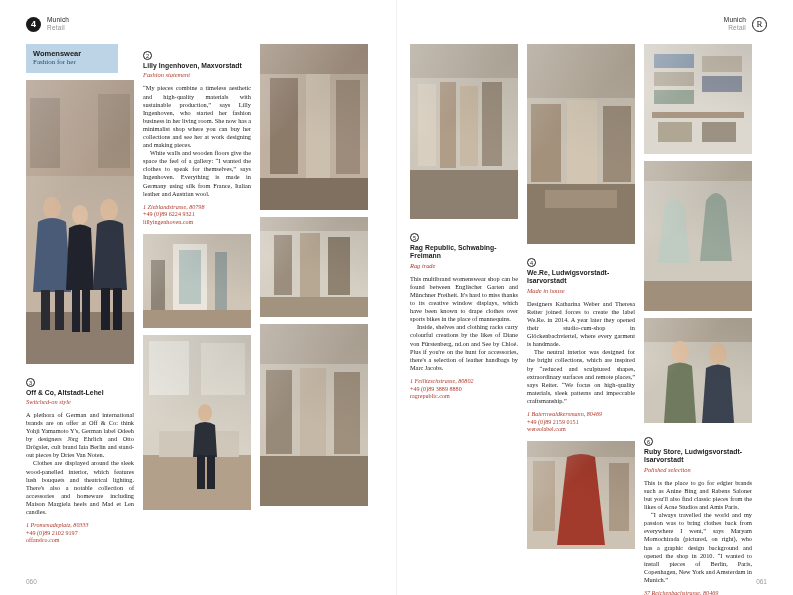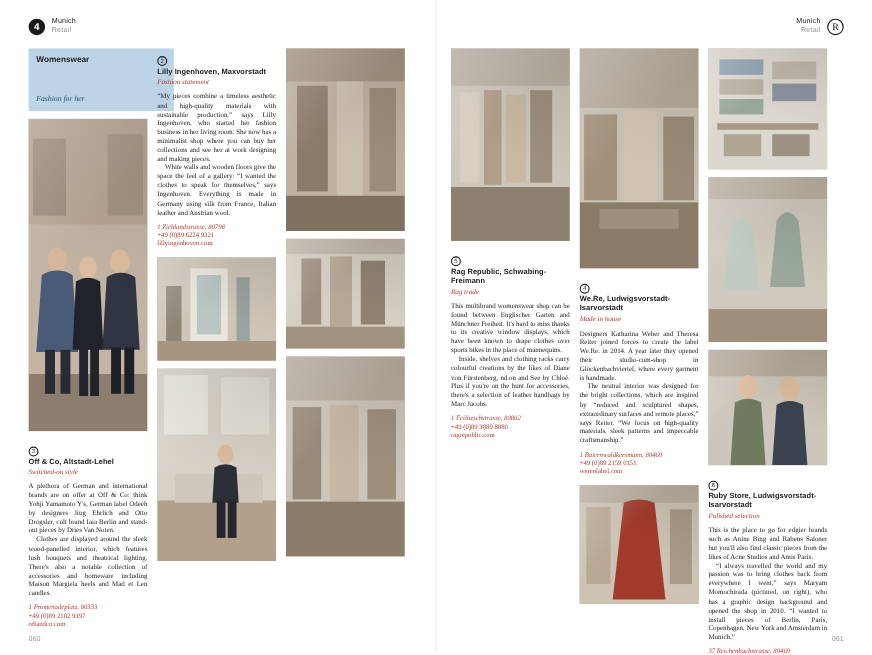--- a/index.html
+++ b/index.html
@@ -94,30 +94,30 @@
   p.body + p.body { text-indent: 7px; }
   .contact {
     font-size: 6.1px; line-height: 7.6px;
     color: #b03a2e; margin-top: 6px;
   }
   .contact .ln { display: block; }
   .contact .ln.addr { font-style: italic; }
 
   .tag {
     background: #bcd4e6; display: inline-block;
-    padding: 5px 7px 6px 7px; width: 132px;
+    padding: 5px 7px 6px 7px; width: 92px;
   }
   .tag .t1 {
     font-family: "Liberation Sans", sans-serif;
     font-weight: bold; font-size: 7.5px; line-height: 9px;
     color: #1a1a1a; display: block;
   }
   .tag .t2 {
-    font-family: "Liberation Serif", serif; font-style: italic;
-    font-size: 7px; line-height: 8.5px; color: #23506e; display: block; margin-top: 28px;
+    font-family: "Liberation Serif", serif; 
+    font-size: 7px; line-height: 8.5px; color: #23506e; display: block;
   }
 
   .folio {
     position: absolute; bottom: 10px;
     font-family: "Liberation Sans", sans-serif;
     font-size: 6.5px; color: #9a9a9a;
   }
   .folio.l { left: 26px; }
   .folio.r { right: 26px; }
 

